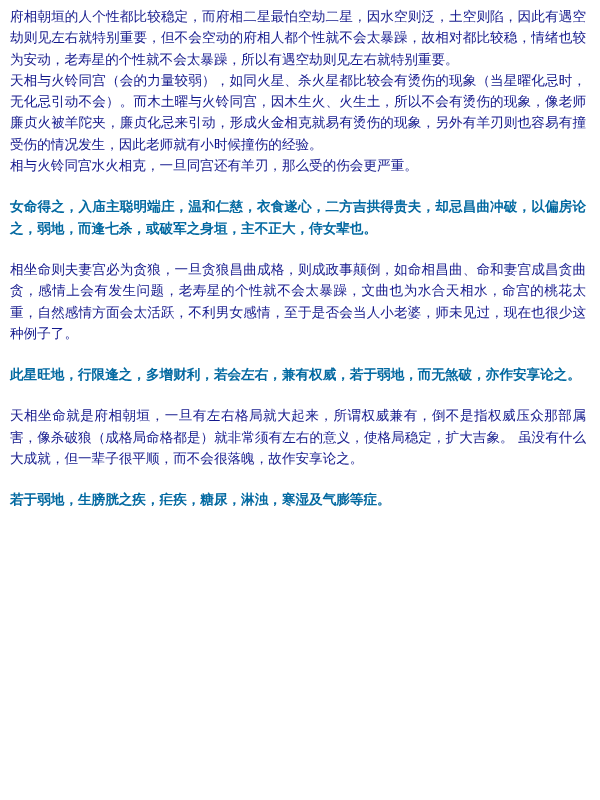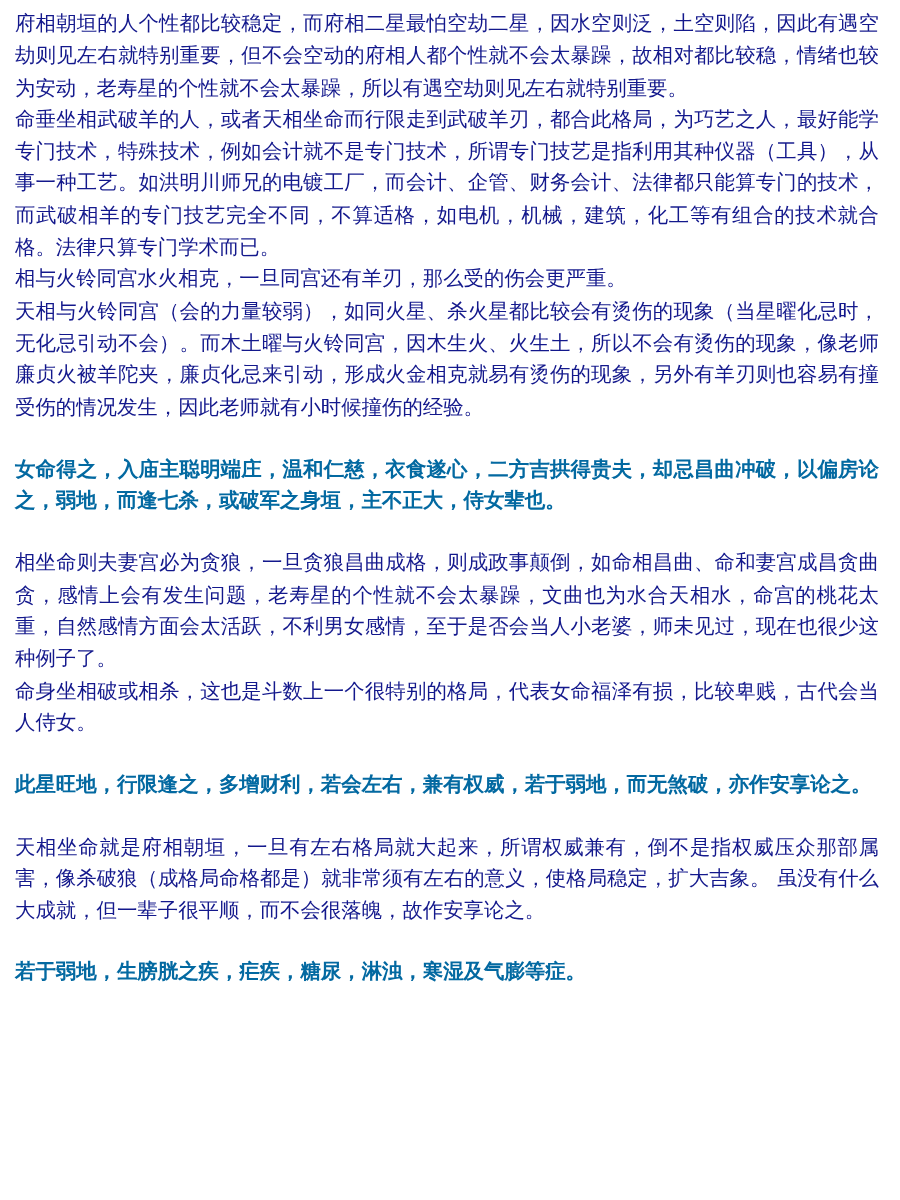--- a/index.html
+++ b/index.html
@@ -41,35 +41,33 @@
     height: 20px;
   }
 </style>
 </head>
 <body>
 
 <div class="page">
 
   <p class="para body-text">府相朝垣的人个性都比较稳定，而府相二星最怕空劫二星，因水空则泛，土空则陷，因此有遇空劫则见左右就特别重要，但不会空动的府相人都个性就不会太暴躁，故相对都比较稳，情绪也较为安动，老寿星的个性就不会太暴躁，所以有遇空劫则见左右就特别重要。</p>
 
-  <p class="para body-text">命垂坐相武破羊的人，或者天相坐命而行限走到武破羊刃，都合此格局，为巧艺之人，最好能学专门技术，特殊技术，例如会计就不是专门技术，所谓专门技艺是指利用其种仪器（工具），从事一种工艺。如洪明川师兄的电镀工厂，而会计、企管、财务会计、法律都只能算专门的技术，而武破相羊的专门技艺完全不同，不算适格，如电机，机械，建筑，化工等有组合的技术就合格。法律只算专门学术而已。</p>
+
+  <p class="para body-text">天相与火铃同宫（会的力量较弱），如同火星、杀火星都比较会有烫伤的现象（当星曜化忌时，无化忌引动不会）。而木土曜与火铃同宫，因木生火、火生土，所以不会有烫伤的现象，像老师廉贞火被羊陀夹，廉贞化忌来引动，形成火金相克就易有烫伤的现象，另外有羊刃则也容易有撞受伤的情况发生，因此老师就有小时候撞伤的经验。</p>
 
   <p class="para body-text">相与火铃同宫水火相克，一旦同宫还有羊刃，那么受的伤会更严重。</p>
-
-  <p class="para body-text">天相与火铃同宫（会的力量较弱），如同火星、杀火星都比较会有烫伤的现象（当星曜化忌时，无化忌引动不会）。而木土曜与火铃同宫，因木生火、火生土，所以不会有烫伤的现象，像老师廉贞火被羊陀夹，廉贞化忌来引动，形成火金相克就易有烫伤的现象，另外有羊刃则也容易有撞受伤的情况发生，因此老师就有小时候撞伤的经验。</p>
 
   <div class="spacer-md"></div>
 
   <p class="para highlight">女命得之，入庙主聪明端庄，温和仁慈，衣食遂心，二方吉拱得贵夫，却忌昌曲冲破，以偏房论之，弱地，而逢七杀，或破军之身垣，主不正大，侍女辈也。</p>
 
   <div class="spacer-md"></div>
 
   <p class="para body-text">相坐命则夫妻宫必为贪狼，一旦贪狼昌曲成格，则成政事颠倒，如命相昌曲、命和妻宫成昌贪曲贪，感情上会有发生问题，老寿星的个性就不会太暴躁，文曲也为水合天相水，命宫的桃花太重，自然感情方面会太活跃，不利男女感情，至于是否会当人小老婆，师未见过，现在也很少这种例子了。</p>
 
-  <p class="para body-text">命身坐相破或相杀，这也是斗数上一个很特别的格局，代表女命福泽有损，比较卑贱，古代会当人侍女。</p>
 
   <div class="spacer-md"></div>
 
   <p class="para highlight">此星旺地，行限逢之，多增财利，若会左右，兼有权威，若于弱地，而无煞破，亦作安享论之。</p>
 
   <div class="spacer-md"></div>
 
   <p class="para body-text">天相坐命就是府相朝垣，一旦有左右格局就大起来，所谓权威兼有，倒不是指权威压众那部属害，像杀破狼（成格局命格都是）就非常须有左右的意义，使格局稳定，扩大吉象。 虽没有什么大成就，但一辈子很平顺，而不会很落魄，故作安享论之。</p>
 
   <div class="spacer-md"></div>

